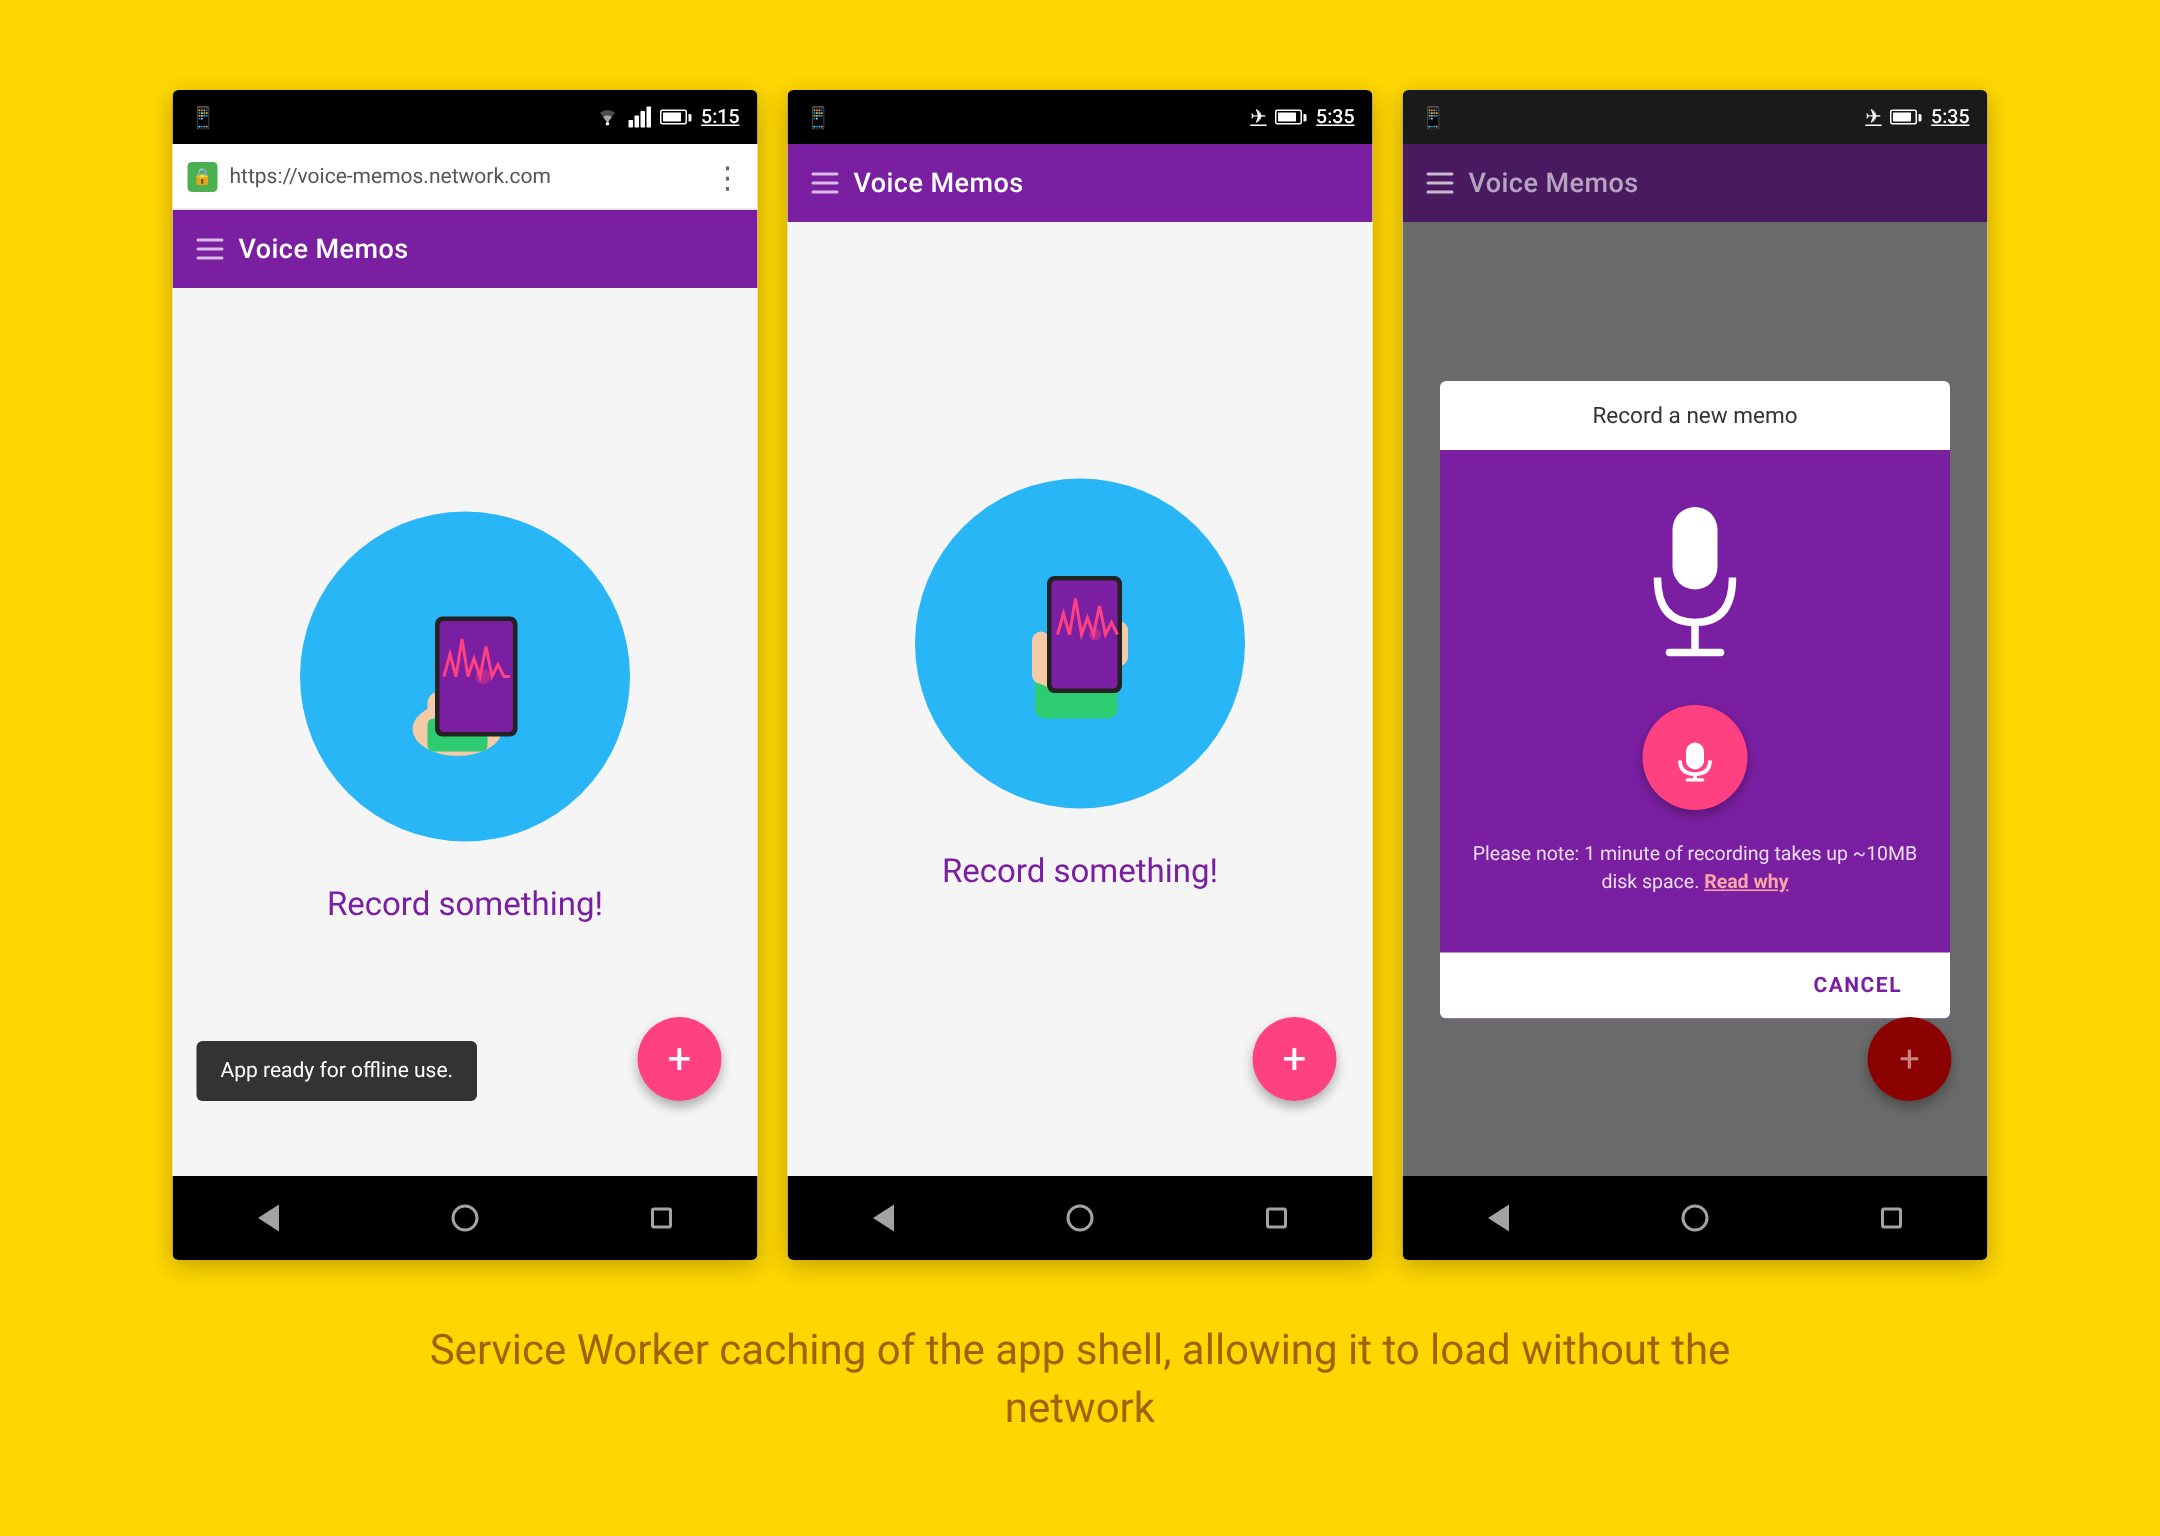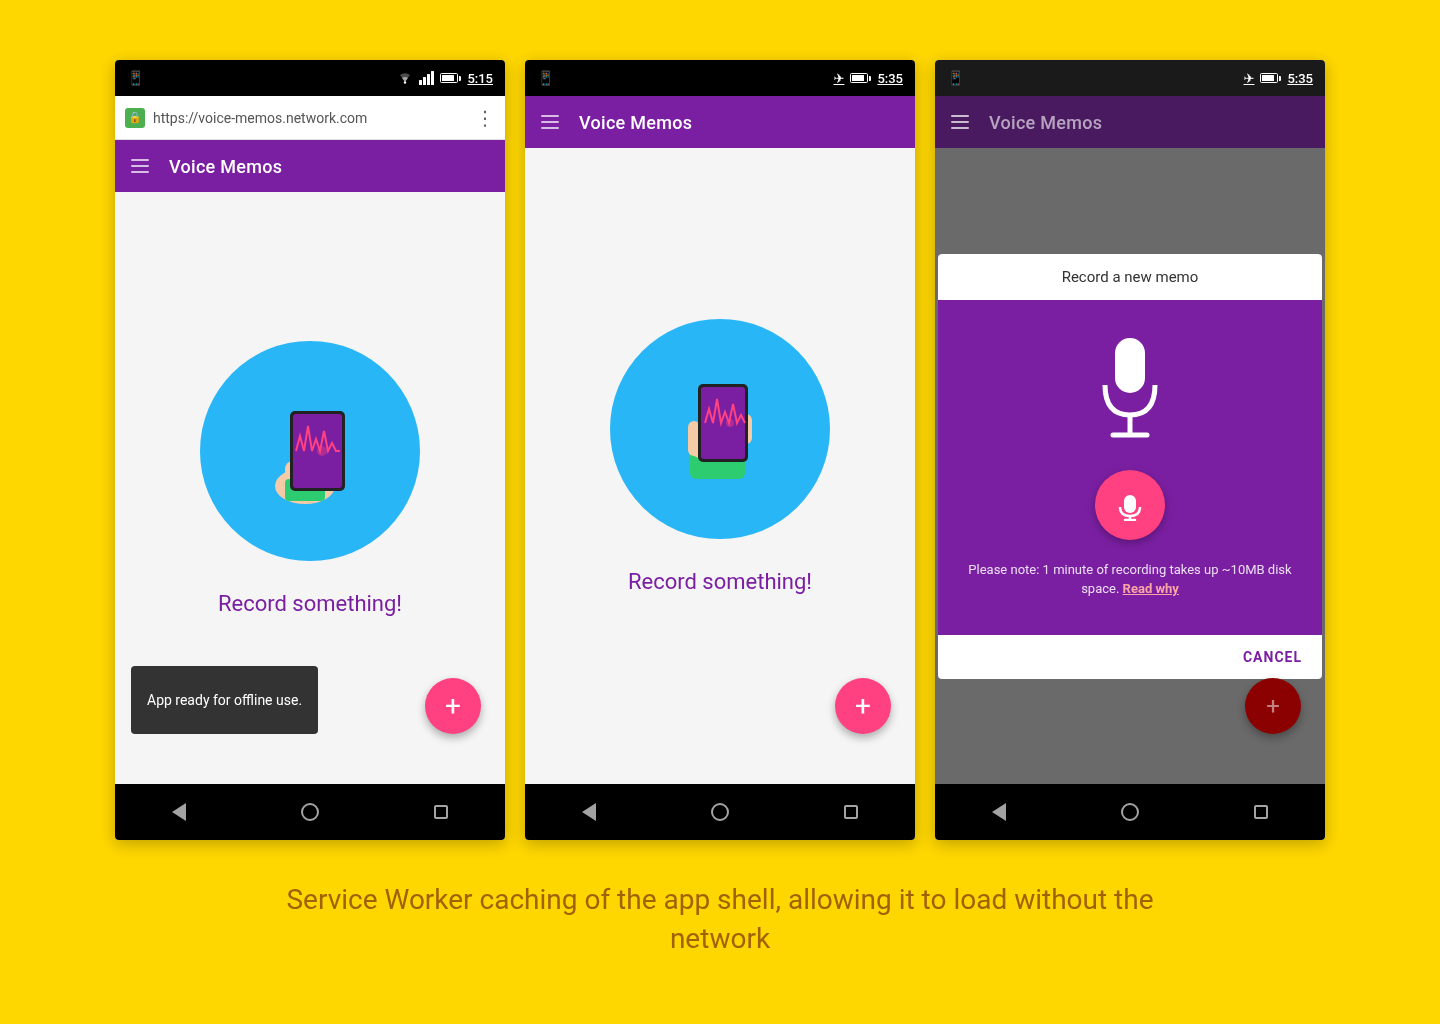--- a/index.html
+++ b/index.html
@@ -92,21 +92,21 @@
       color: #666;
     }
 
     
     .app-toolbar {
       background: #7B1FA2;
       height: 52px;
       display: flex;
       align-items: center;
       padding: 0 16px;
-      gap: 20px;
+      gap: 10px;
       flex-shrink: 0;
     }
     .app-toolbar.dimmed {
       background: #4a1a60;
     }
     .hamburger-icon {
       display: flex;
       flex-direction: column;
       gap: 4px;
       cursor: pointer;
@@ -179,21 +179,21 @@
       line-height: 1;
     }
 
     
     .snackbar {
       position: absolute;
       bottom: 50px;
       left: 16px;
       background: #333;
       color: #fff;
-      padding: 26px 16px;
+      padding: 12px 16px;
       border-radius: 4px;
       font-size: 14px;
       max-width: 220px;
     }
 
     
     .nav-bar {
       background: #000;
       height: 56px;
       display: flex;
@@ -214,21 +214,21 @@
       background: rgba(80, 80, 80, 0.85);
       display: flex;
       flex-direction: column;
       align-items: center;
       justify-content: center;
       position: relative;
     }
 
     .record-dialog {
       background: #7B1FA2;
-      width: 384px;
+      width: 340px;
       border-radius: 4px;
       overflow: hidden;
       display: flex;
       flex-direction: column;
       align-items: flex-end;
     }
 
     .dialog-title-bar {
       background: #fff;
       width: 100%;
@@ -271,21 +271,21 @@
     }
     .dialog-note a {
       color: #fca5a5;
       font-weight: bold;
       text-decoration: underline;
     }
 
     .dialog-actions {
       background: #fff;
       width: 100%;
-      padding: 14px 20px;
+      padding: 14px 32px;
       display: flex;
       justify-content: flex-end;
     }
 
     .cancel-btn {
       color: #7B1FA2;
       font-size: 14px;
       font-weight: 700;
       letter-spacing: 1px;
       cursor: pointer;

